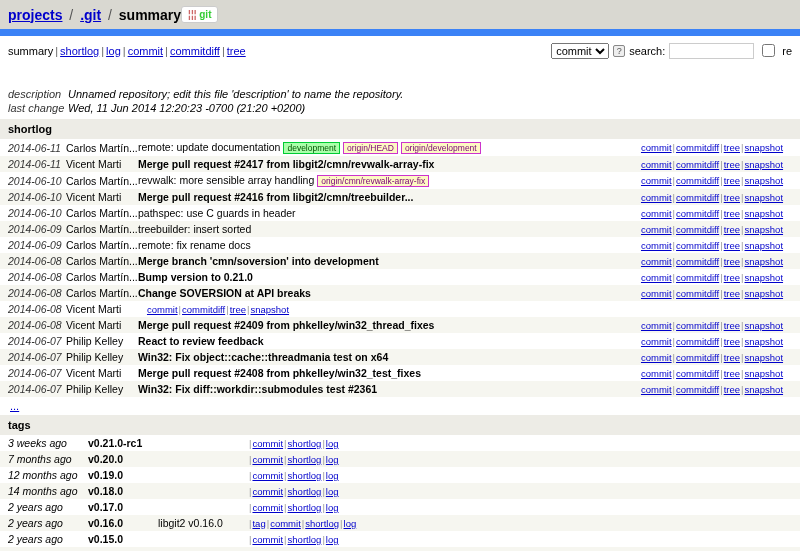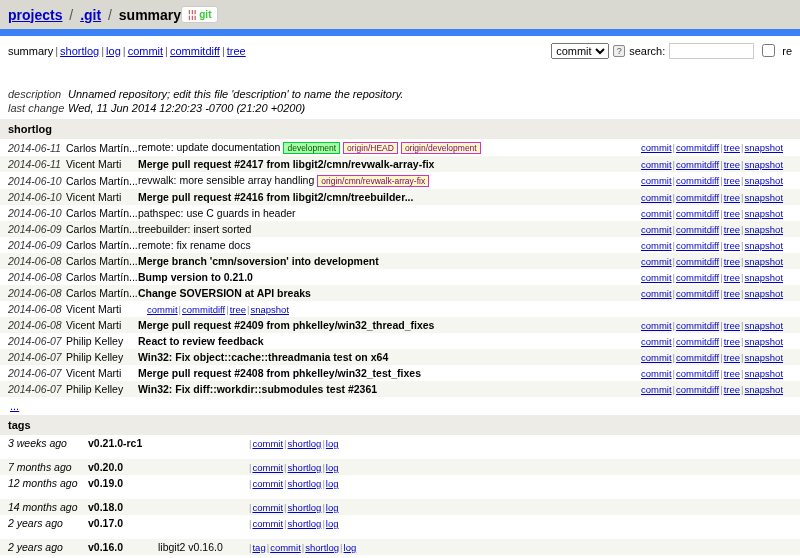--- a/index.html
+++ b/index.html
@@ -59,21 +59,21 @@
   .col-actions .sep { color: #999; margin: 0 1px; }
   .ref {
     font-size: 8.5px; padding: 0px 3px; border: 1px solid; border-radius: 0;
     margin-left: 3px; display: inline-block; vertical-align: middle;
   }
   .ref.green { background: #aaffaa; border-color: #00cc33; color: #005500; }
   .ref.pink  { background: #fef9c3; border-color: #cc33cc; color: #770077; }
   .ref.yellow{ background: #ffffaa; border-color: #cccc33; color: #555500; }
   .more { padding: 3px 10px; color: #0000cc; }
   .tags-row { display: flex; align-items: center; padding: 2px 8px; font-size: 10.5px; }
-  .tags-row.alt { background: #f6f6f0; margin-top: 8px; }
+  .tags-row.alt { background: #f6f6f0; }
   .t-age { width: 80px; font-style: italic; }
   .t-name { width: 70px; font-weight: bold; }
   .t-desc { width: 90px; }
   .t-actions { font-size: 9.5px; }
   .t-actions .sep { color: #999; margin: 0 1px; }
   .help-icon {
     display:inline-block; width:12px; height:12px; border:1px solid #888;
     border-radius:2px; text-align:center; line-height:11px; font-size:9px;
     color:#555; background:#eee;
   }

